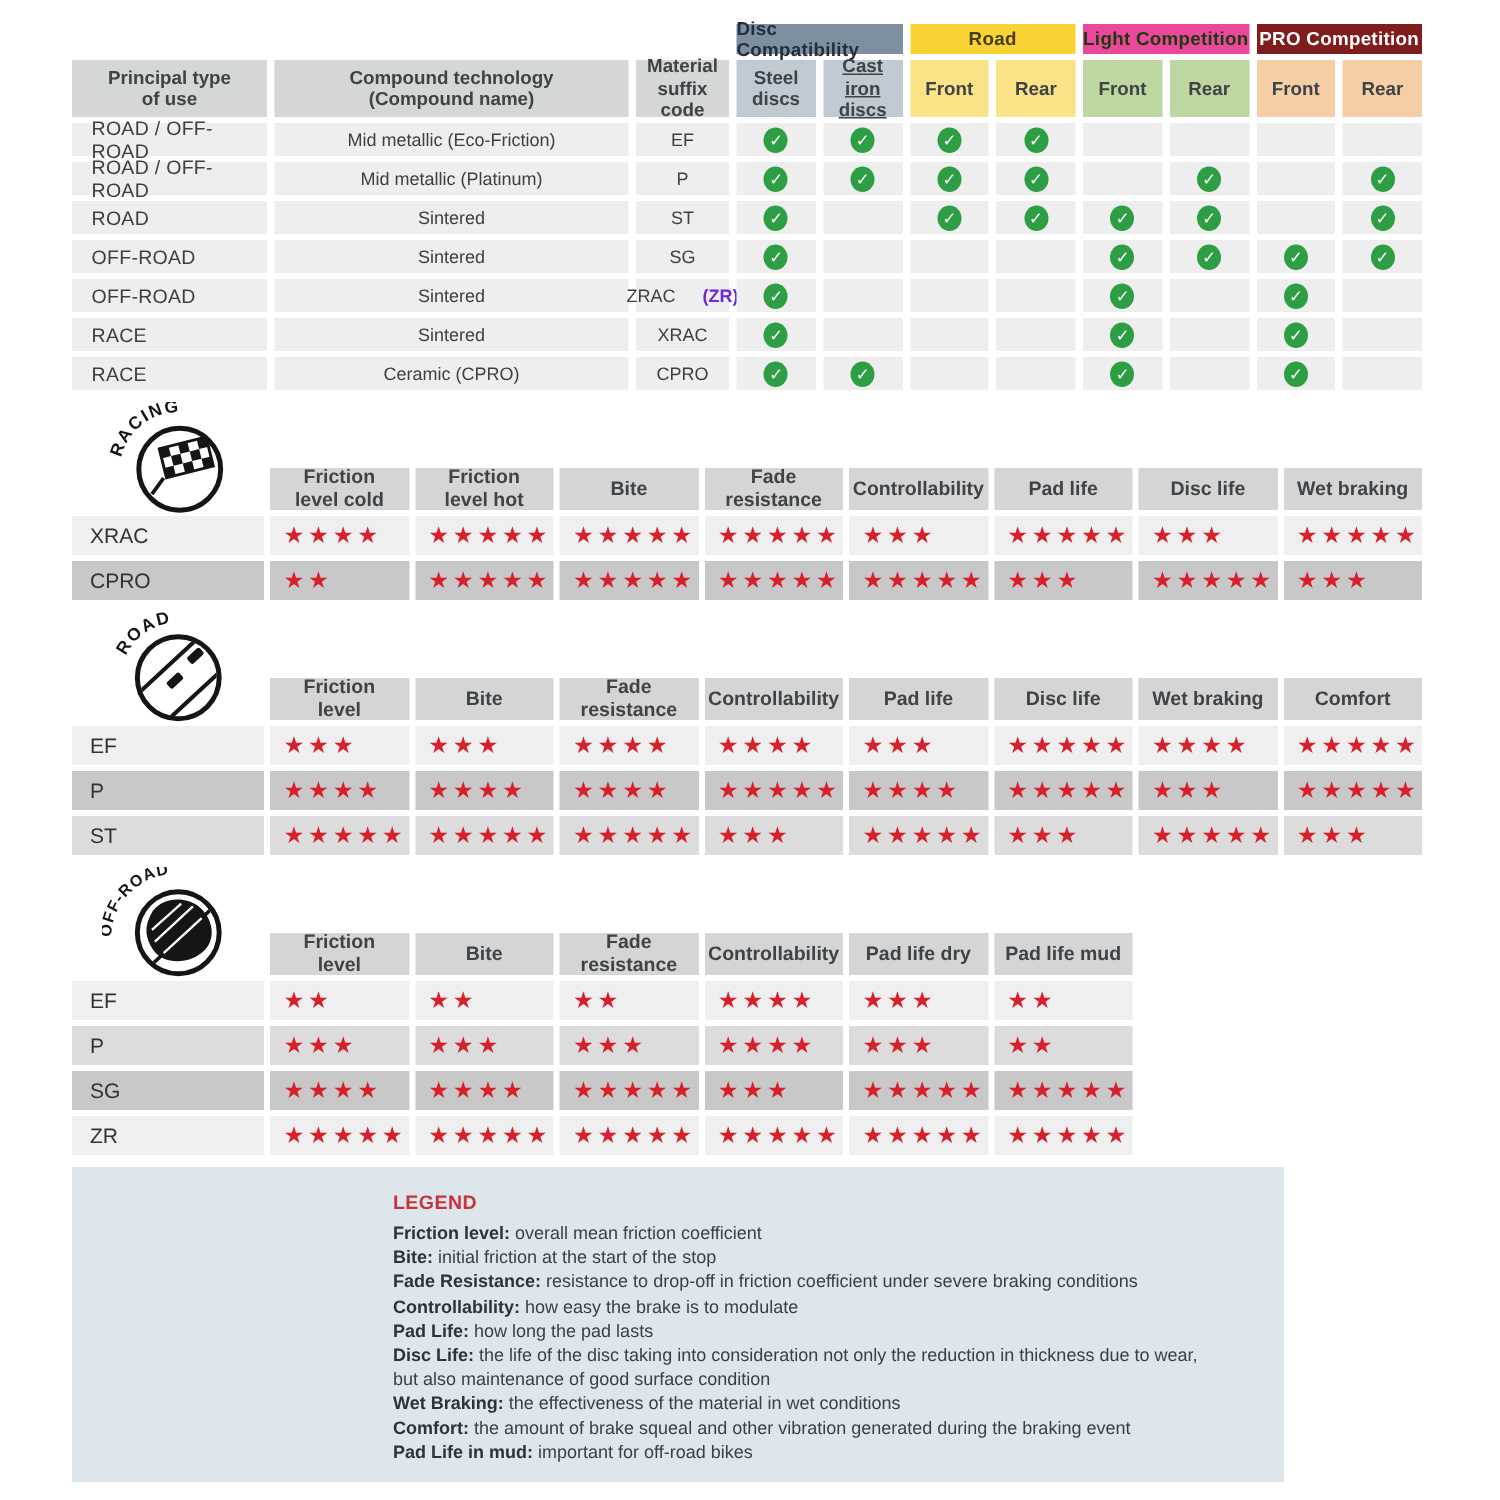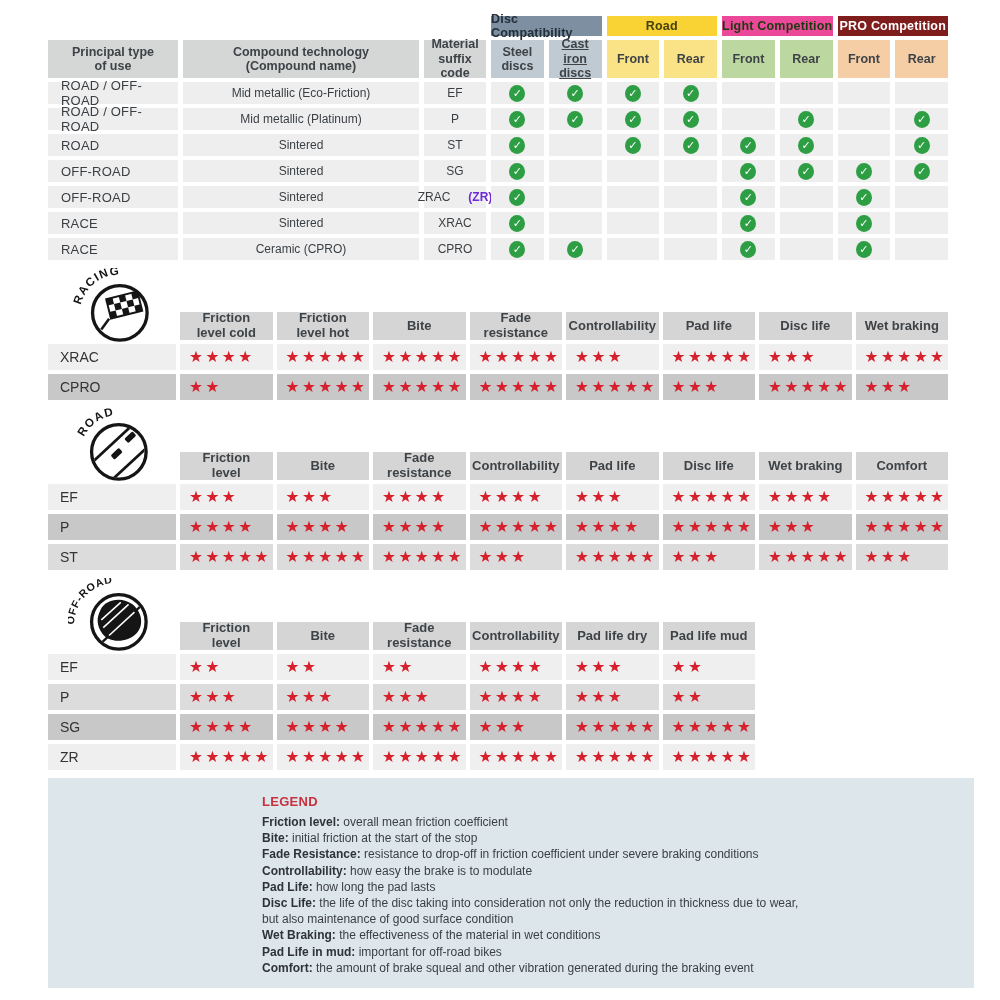--- a/index.html
+++ b/index.html
@@ -34,21 +34,21 @@
   .rt-label{height:26px;display:flex;align-items:center;padding-left:12px;
     font-size:14px;font-weight:500;color:#333;}
   .rt-stars{height:26px;display:flex;align-items:center;padding-left:9px;
     font-size:15.5px;letter-spacing:2.5px;color:#d6202c;
     font-family:"DejaVu Sans",sans-serif;}
   .shade-light{background:#efefef;}
   .shade-mid{background:#dcdcdc;}
   .shade-dark{background:#c8c8c8;}
 
   
-  .legend{margin-top:8px;background:#dde6eb;width:926px;box-sizing:border-box;
+  .legend{margin-top:8px;background:#dde6eb;width:808px;box-sizing:border-box;
     padding:16px 24px 12px 214px;}
   .lg-title{color:#c8323e;font-weight:700;font-size:13px;margin-bottom:5px;letter-spacing:.3px;}
   .lg-line{font-size:12px;line-height:16.2px;color:#3a3f45;white-space:pre-line;}
   .lg-line b{color:#2e3338;}
 
   
   .icon-arc-text{font-size:12px;font-weight:700;letter-spacing:1.3px;fill:#151515;}
   .icon-arc-text.small{font-size:11px;letter-spacing:.8px;}
 </style>
 </head>
@@ -394,18 +394,18 @@
     <div class="lg-title">LEGEND</div>
     <div>
         <div class="lg-line"><b>Friction level:</b> overall mean friction coefficient</div>
         <div class="lg-line"><b>Bite:</b> initial friction at the start of the stop</div>
         <div class="lg-line"><b>Fade Resistance:</b> resistance to drop-off in friction coefficient under severe braking conditions</div>
         <div class="lg-line"><b>Controllability:</b> how easy the brake is to modulate</div>
         <div class="lg-line"><b>Pad Life:</b> how long the pad lasts</div>
         <div class="lg-line"><b>Disc Life:</b> the life of the disc taking into consideration not only the reduction in thickness due to wear,
 but also maintenance of good surface condition</div>
         <div class="lg-line"><b>Wet Braking:</b> the effectiveness of the material in wet conditions</div>
+        <div class="lg-line"><b>Comfort:</b> the amount of brake squeal and other vibration generated during the braking event</div>
         <div class="lg-line"><b>Pad Life in mud:</b> important for off-road bikes</div>
-        <div class="lg-line"><b>Comfort:</b> the amount of brake squeal and other vibration generated during the braking event</div>
       </div>
   </div>
 
 </div>
 
 </body></html>

